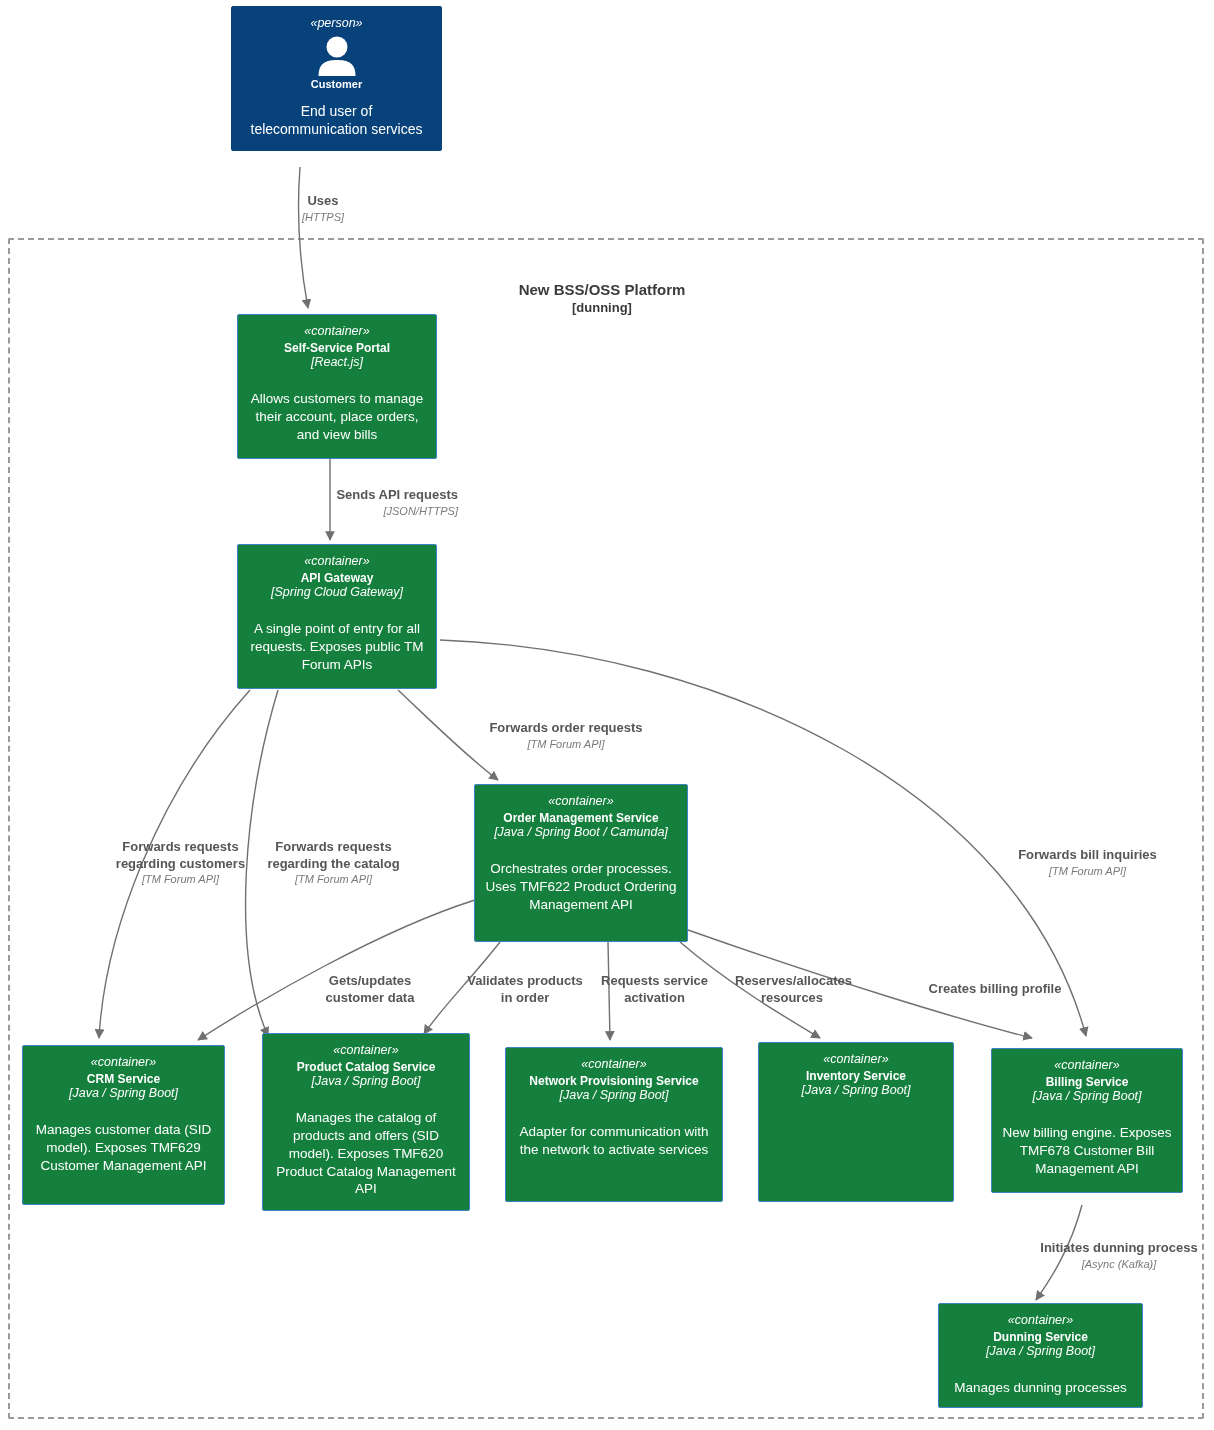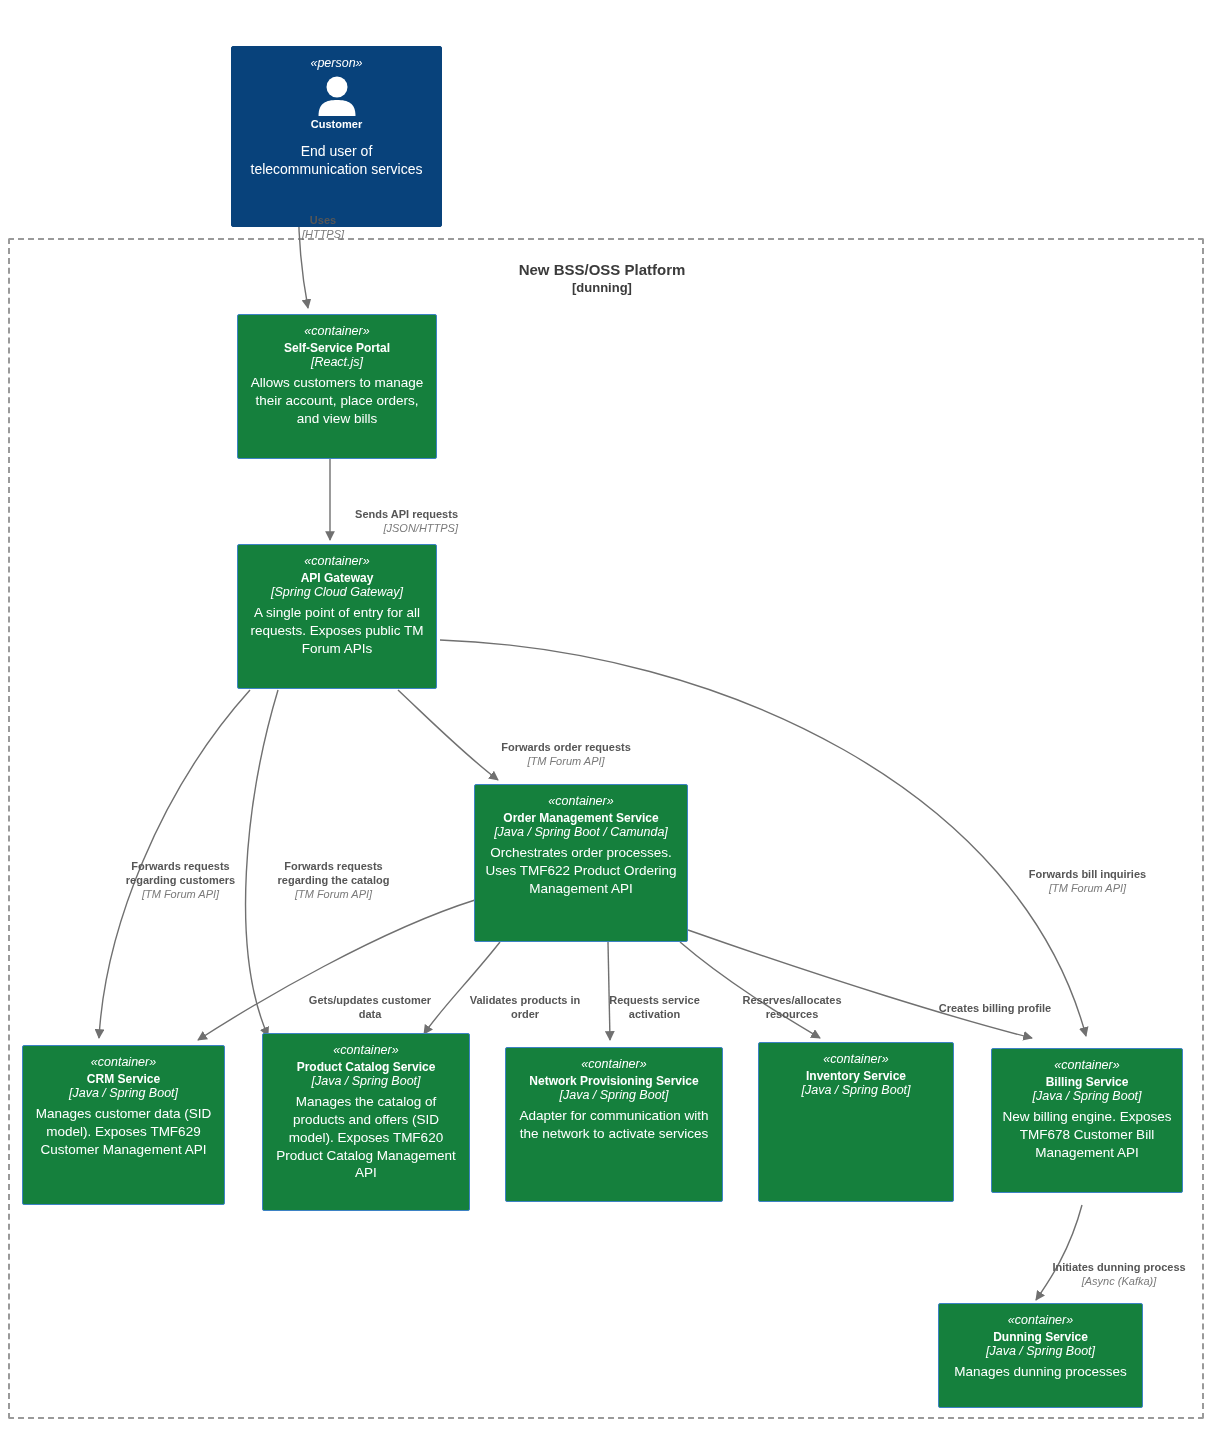--- a/index.html
+++ b/index.html
@@ -81,60 +81,59 @@
   .n-tech {
     font-size: 12.5px;
     font-style: italic;
     line-height: 1.25;
     display: block;
   }
   .n-desc {
     font-size: 13.5px;
     line-height: 1.33;
     display: block;
-    margin-top: 3px;
+    margin-top: 19px;
   }
   .node.person .n-name { font-size: 11px; }
   .node.person .n-desc { font-size: 14px; margin-top: 11px; }
 
   .person-icon {
     display: block;
     margin: 4px auto 2px auto;
   }
 
   
   .edge-label {
     position: absolute;
     text-align: center;
     color: #666666;
     line-height: 1.28;
     white-space: nowrap;
   }
   .edge-label .e-text {
-    font-size: 11px;
+    font-size: 13px;
     font-weight: bold;
     color: #565656;
     display: block;
-    margin-top: 20px;
   }
   .edge-label .e-tech {
     font-size: 11px;
     font-style: italic;
     color: #7a7a7a;
     display: block;
   }
   .edge-label.wrap { white-space: normal; }
 </style>
 </head>
 <body>
 
 <div id="canvas">
 
   <div class="boundary" style="left:8px; top:238px; width:1196px; height:1181px;"></div>
-  <div class="boundary-label" style="left:452px; top:261px; width:300px;">
+  <div class="boundary-label" style="left:452px; top:281px; width:300px;">
     <span class="b-name">New BSS/OSS Platform</span>
     <span class="b-type">[dunning]</span>
   </div>
 
   <svg id="edges" viewBox="0 0 1214 1430" xmlns="http://www.w3.org/2000/svg">
     <defs>
       <marker id="arrow" viewBox="0 0 10 10" refX="9" refY="5" markerWidth="7" markerHeight="7" orient="auto-start-reverse">
         <path d="M 0 0 L 10 5 L 0 10 z" fill="#707070"></path>
       </marker>
     </defs>
@@ -159,21 +158,21 @@
       <path d="M 608 942 L 610 1040"></path>
 
       <path d="M 680 942 C 730 985, 790 1020, 820 1038"></path>
 
       <path d="M 688 930 C 830 980, 960 1020, 1032 1038"></path>
 
       <path d="M 1082 1205 C 1070 1250, 1050 1280, 1036 1300"></path>
     </g>
   </svg>
 
-  <div class="node person" style="left:231px; top:6px; width:211px; height:181px;margin-top:40px;">
+  <div class="node person" style="left:231px; top:6px; width:211px; height:145px;">
     <span class="n-stereo">«person»</span>
     <svg class="person-icon" width="46" height="40" viewBox="0 0 46 40">
       <circle cx="23" cy="11" r="10.5" fill="#ffffff"></circle>
       <path d="M 4.5 40 C 4.5 27, 12 24, 23 24 C 34 24, 41.5 27, 41.5 40 Z" fill="#ffffff"></path>
     </svg>
     <span class="n-name">Customer</span>
     <span class="n-desc">End user of telecommunication services</span>
   </div>
 
   <div class="node container" style="left:237px; top:314px; width:200px; height:145px;">

